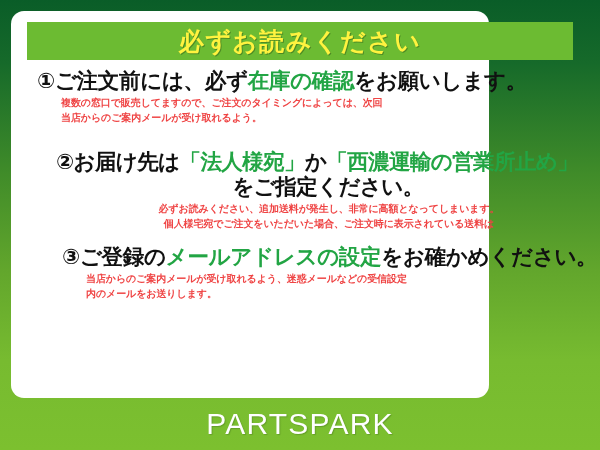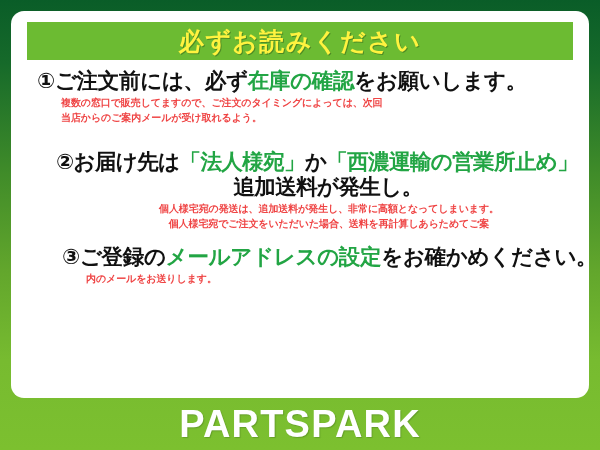--- a/index.html
+++ b/index.html
@@ -18,21 +18,21 @@
         #166a2a 14%,
         #3f8b29 38%,
         #62a62c 60%,
         #77bb30 80%,
         #7cc02f 100%);
   }
   .panel {
     position: absolute;
     left: 11px;
     top: 11px;
-    width: 578px;
+    width: 478px;
     height: 387px;
     background: #ffffff;
     border-radius: 13px;
     box-sizing: border-box;
   }
   .header-band {
     position: absolute;
     left: 16px;
     top: 11px;
     width: 546px;
@@ -102,22 +102,22 @@
     left: 0;
     top: 398px;
     width: 600px;
     height: 52px;
     display: flex;
     align-items: center;
     justify-content: center;
   }
   .brand {
     color: #ffffff;
-    font-size: 38px;
-    font-weight: bold;
+    font-size: 30px;
+    font-weight: normal;
     letter-spacing: 1.2px;
     text-shadow: 1px 1px 1px rgba(60,100,30,0.35);
     line-height: 1;
   }
 </style>
 </head>
 <body>
 
 <div id="notice-banner">
 
@@ -131,30 +131,31 @@
 
       <div class="item" id="item-1">
         <div class="item-head"><span class="num">①</span><span>ご注文前には、必ず</span><span class="hl">在庫の確認</span><span>をお願いします。</span></div>
         <div class="item-body">
           <div>複数の窓口で販売してますので、ご注文のタイミングによっては、次回</div>
           <div>当店からのご案内メールが受け取れるよう。</div>
         </div>
       </div>
 
       <div class="item" id="item-2">
-        <div class="item-head wrap"><span class="num">②</span><span>お届け先は</span><span class="hl">「法人様宛」</span><span>か</span><span class="hl">「西濃運輸の営業所止め」</span><span class="line2">追加送料が発生し。</span></div>
+        <div class="item-head wrap"><span class="num">②</span><span>お届け先は</span><span class="hl">「法人様宛」</span><span>か</span><span class="hl">「西濃運輸の営業所止め」</span><span class="line2">をご指定ください。</span></div>
         <div class="item-body">
-          <div>個人様宅宛の発送は、追加送料が発生し、非常に高額となってしまいます。</div>
-          <div>個人様宅宛でご注文をいただいた場合、送料を再計算しあらためてご案</div>
+          <div>必ずお読みください、追加送料が発生し、非常に高額となってしまいます。</div>
+          <div>個人様宅宛でご注文をいただいた場合、ご注文時に表示されている送料は</div>
         </div>
       </div>
 
       <div class="item" id="item-3">
         <div class="item-head"><span class="num">③</span><span>ご登録の</span><span class="hl">メールアドレスの設定</span><span>をお確かめください。</span></div>
         <div class="item-body">
+          <div>当店からのご案内メールが受け取れるよう、迷惑メールなどの受信設定</div>
           <div>内のメールをお送りします。</div>
         </div>
       </div>
 
     </div>
   </div>
 
   <div class="footer">
     <span class="brand">PARTSPARK</span>
   </div>

